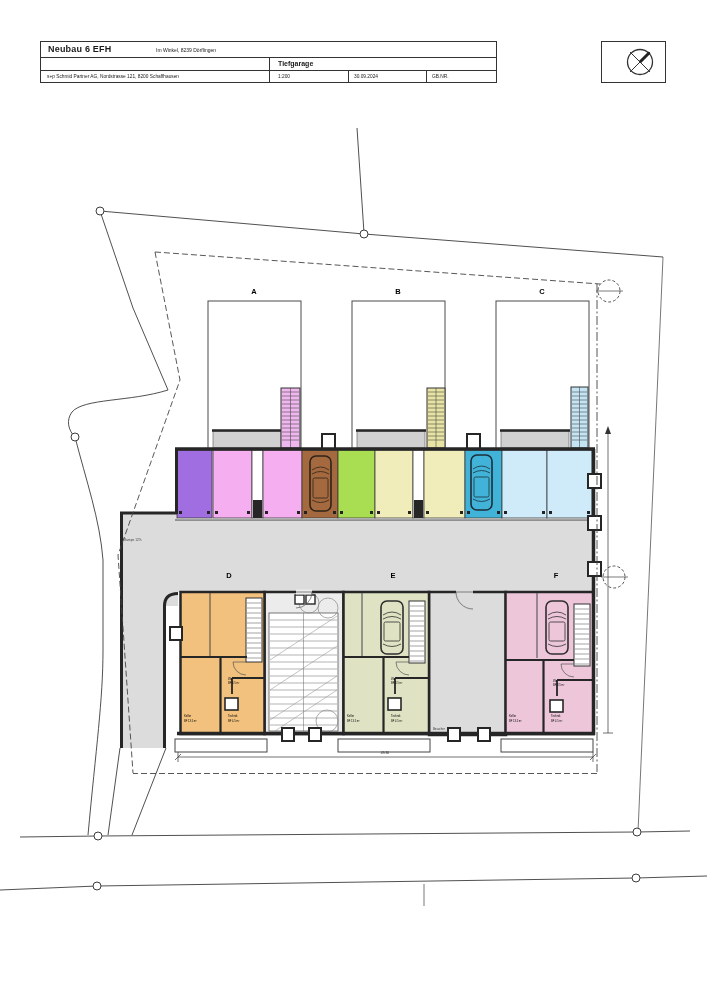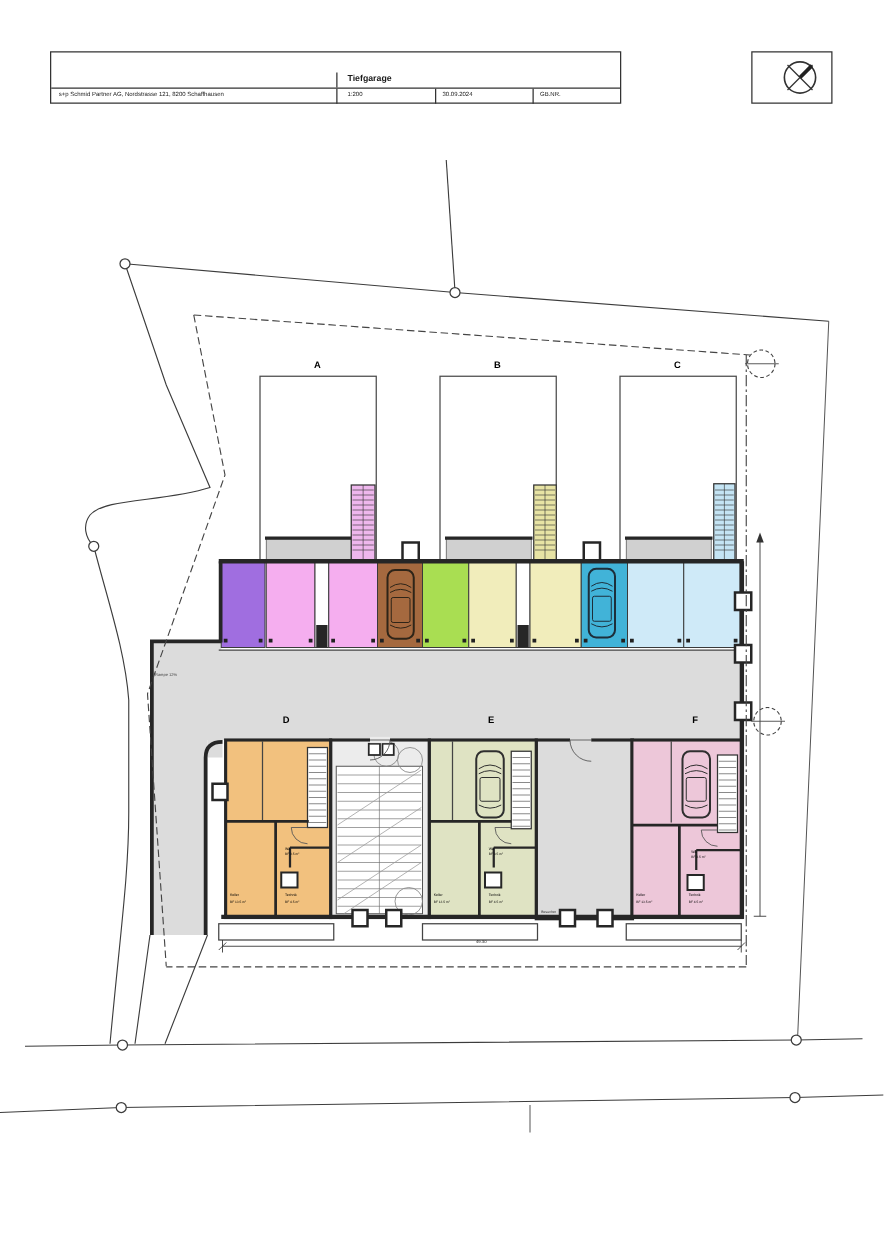--- a/index.html
+++ b/index.html
@@ -19,20 +19,24 @@
   .tb-cell{position:absolute;top:3px;font-size:4.8px;white-space:nowrap;}
   .northbox{position:absolute;left:601px;top:41px;width:65px;height:42px;border:1px solid #333;box-sizing:border-box;background:#fff;}
   svg text{font-family:"Liberation Sans",sans-serif;}
 </style>
 </head>
 <body>
 
 <div class="sheet">
 
   <div class="tblock">
+    <div class="tb-row1">
+      <span class="tb-project">Neubau 6 EFH</span>
+      <span class="tb-address">Im Winkel, 8239 Dörflingen</span>
+    </div>
     <div class="tb-row2">
       <div class="tb-v1"></div>
       <span class="tb-sheet">Tiefgarage</span>
     </div>
     <div class="tb-row3">
       <div class="tb-v1"></div>
       <div class="tb-v2"></div>
       <div class="tb-v3"></div>
       <span class="tb-cell" style="left:6px">s+p Schmid Partner AG, Nordstrasse 121, 8200 Schaffhausen</span>
       <span class="tb-cell" style="left:237px">1:200</span>

